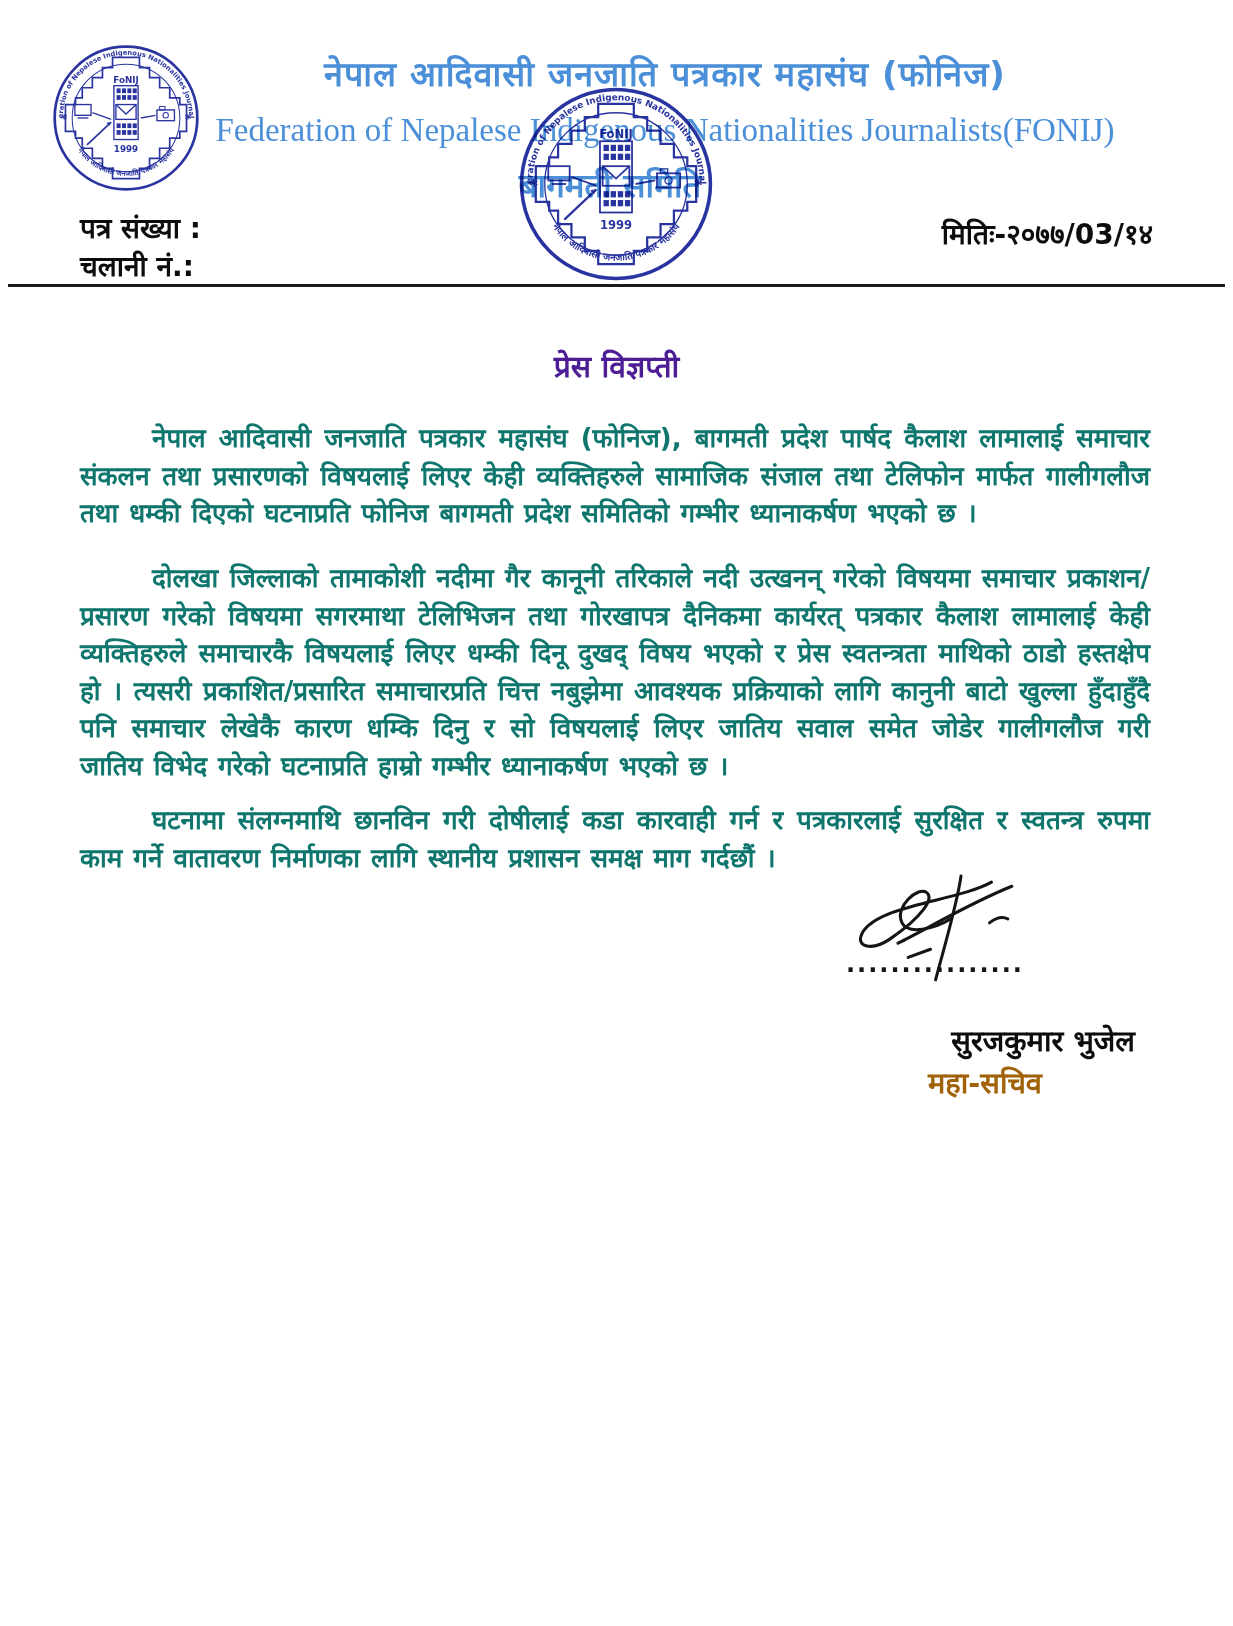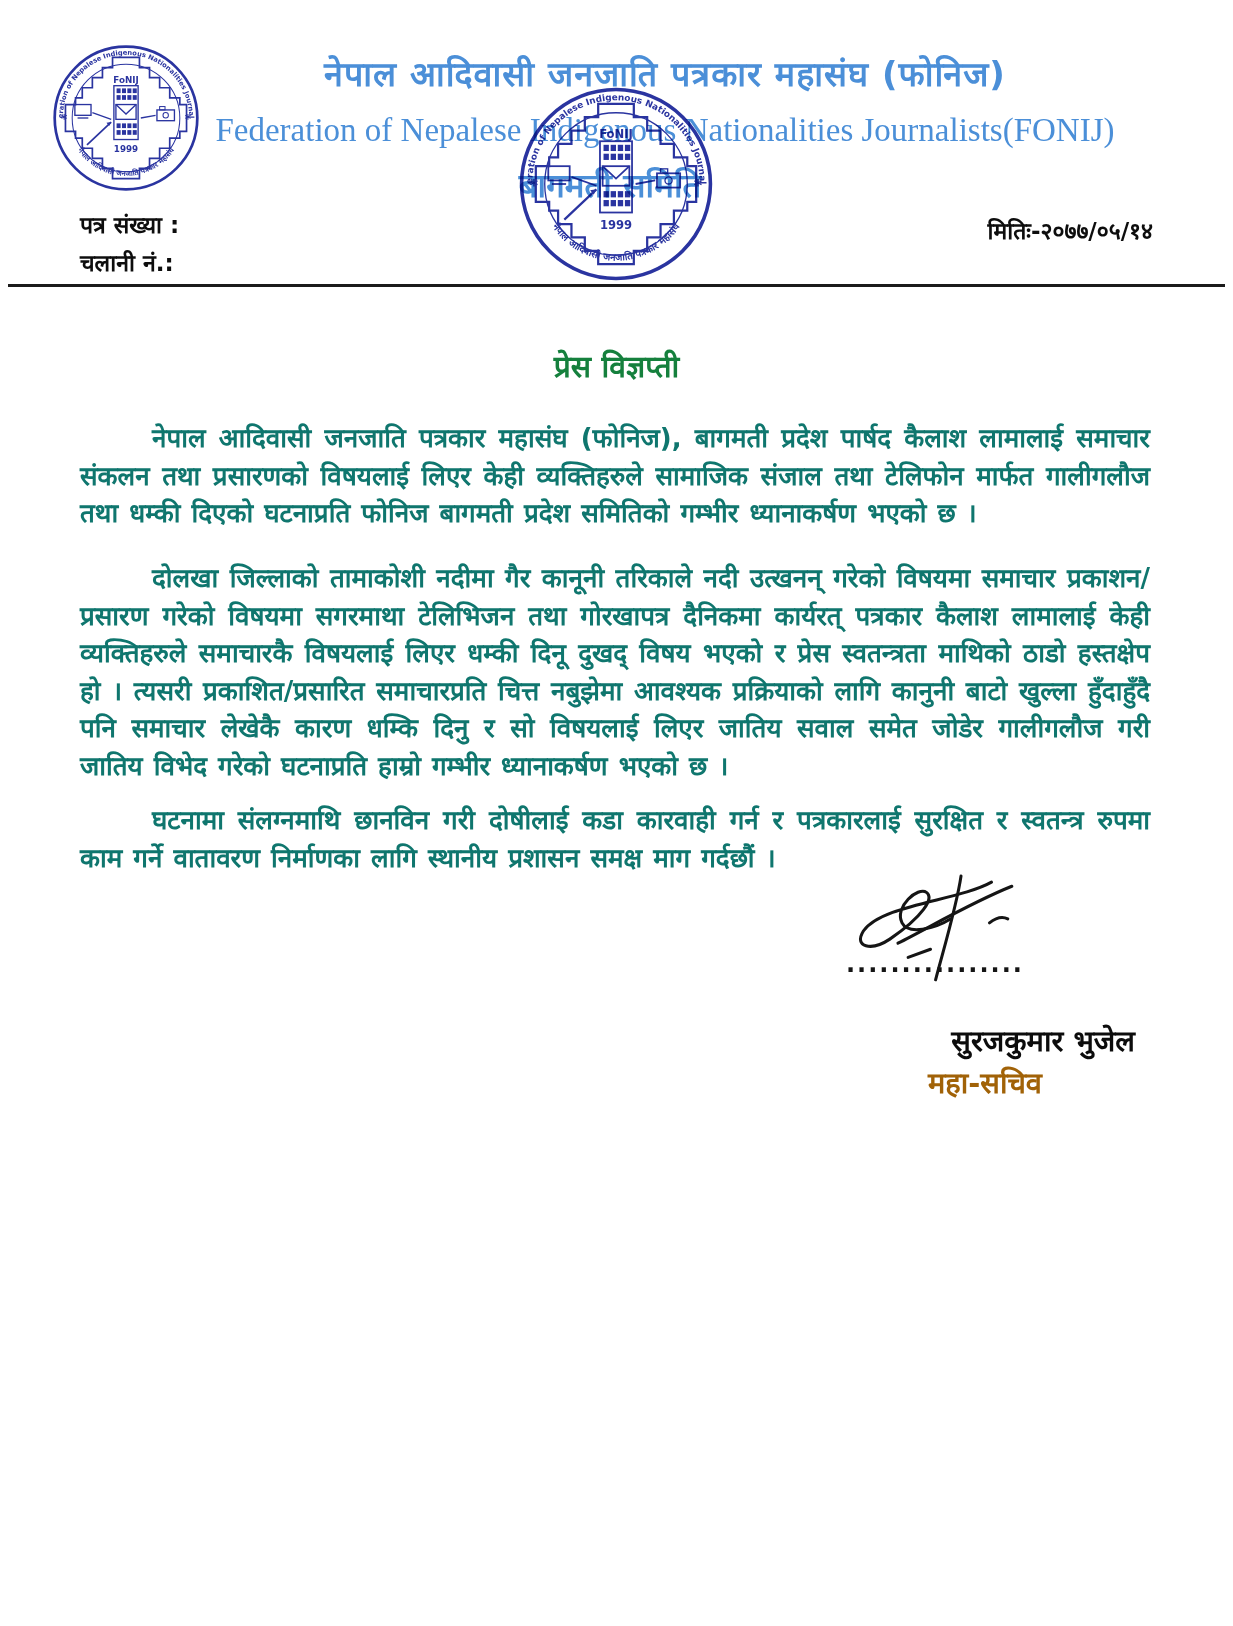--- a/index.html
+++ b/index.html
@@ -34,37 +34,37 @@
     left:190px;top:162px;width:840px;
     text-align:center;
     font-size:33px;font-weight:bold;
     color:#4b8fd8;
   }
   .logo-left{left:52px;top:44px;width:148px;height:148px;}
   .logo-center{left:518px;top:86px;width:196px;height:196px;z-index:5;mix-blend-mode:multiply;}
 
   
   .meta-label{
-    color:#0d0d0d;font-size:23px;font-weight:bold;
+    color:#0d0d0d;font-size:28px;font-weight:bold;
     white-space:nowrap;
   }
   .letter-no{left:80px;top:208px;}
   .dispatch-no{left:80px;top:246px;}
   .date{right:80px;top:214px;text-align:right;}
 
   .rule{
     left:8px;top:284px;width:1217px;height:0;
     border-top:3px solid #1b1b1b;
   }
 
   
   .doc-title{
     left:0;top:345px;width:1233px;
     text-align:center;
-    font-size:30px;font-weight:bold;color:#15803d;
+    font-size:30px;font-weight:bold;color:#4c1d95;
   }
   .para{
     left:80px;width:1070px;
     font-size:26px;font-weight:bold;color:#0f766e;
     line-height:37.5px;
     text-align:justify;
     text-indent:72px;
     word-spacing:2px;
     margin:0;
   }
@@ -217,21 +217,21 @@
     <g>
       <line x1="52" y1="150" x2="88" y2="116" class="lg-stroke" stroke-width="2.5"></line>
       <path d="M 88 116 l -7 1 l 4 5 z" class="lg-fill"></path>
     </g>
     <text class="lg-txt" x="18" y="118" font-size="18" text-anchor="middle">*</text>
     <text class="lg-txt" x="202" y="118" font-size="18" text-anchor="middle">*</text>
   </svg>
 
   <div class="abs meta-label letter-no np">पत्र संख्या :</div>
   <div class="abs meta-label dispatch-no np">चलानी नं.:</div>
-  <div class="abs meta-label date np">मितिः-२०७७/०५/१४</div>
+  <div class="abs meta-label date np">मितिः-२०७७/03/१४</div>
 
   <div class="abs rule"></div>
 
   <div class="abs doc-title np">प्रेस विज्ञप्ती</div>
 
   <p class="abs para para1 np">नेपाल आदिवासी जनजाति पत्रकार महासंघ (फोनिज), बागमती प्रदेश पार्षद कैलाश लामालाई समाचार संकलन तथा प्रसारणको विषयलाई लिएर केही व्यक्तिहरुले सामाजिक संजाल तथा टेलिफोन मार्फत गालीगलौज तथा धम्की दिएको घटनाप्रति फोनिज बागमती प्रदेश समितिको गम्भीर ध्यानाकर्षण भएको छ ।</p>
   <p class="abs para para2 np">दोलखा जिल्लाको तामाकोशी नदीमा गैर कानूनी तरिकाले नदी उत्खनन् गरेको विषयमा समाचार प्रकाशन/प्रसारण गरेको विषयमा सगरमाथा टेलिभिजन तथा गोरखापत्र दैनिकमा कार्यरत् पत्रकार कैलाश लामालाई केही व्यक्तिहरुले समाचारकै विषयलाई लिएर धम्की दिनू दुखद् विषय भएको र प्रेस स्वतन्त्रता माथिको ठाडो हस्तक्षेप हो । त्यसरी प्रकाशित/प्रसारित समाचारप्रति चित्त नबुझेमा आवश्यक प्रक्रियाको लागि कानुनी बाटो खुल्ला हुँदाहुँदै पनि समाचार लेखेकै कारण धम्कि दिनु र सो विषयलाई लिएर जातिय सवाल समेत जोडेर गालीगलौज गरी जातिय विभेद गरेको घटनाप्रति हाम्रो गम्भीर ध्यानाकर्षण भएको छ ।</p>
   <p class="abs para para3 np">घटनामा संलग्नमाथि छानविन गरी दोषीलाई कडा कारवाही गर्न र पत्रकारलाई सुरक्षित र स्वतन्त्र रुपमा काम गर्ने वातावरण निर्माणका लागि स्थानीय प्रशासन समक्ष माग गर्दछौं ।</p>
 
   <svg class="abs sig-svg" viewBox="0 0 180 120">

